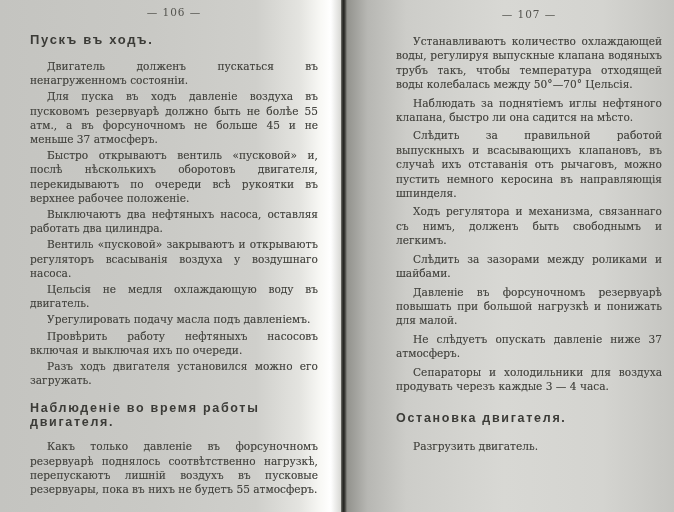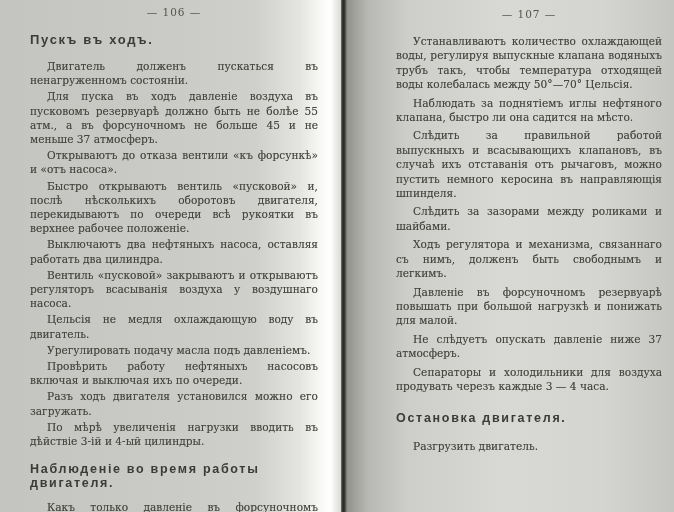--- a/index.html
+++ b/index.html
@@ -55,44 +55,42 @@
   <div class="gutter"></div>
   <div class="page-right"></div>
 
   <div class="text-col left">
     <div class="pagenum">— 106 —</div>
 
     <h2 class="chapter">Пускъ въ ходъ.</h2>
 
     <p class="body">Двигатель долженъ пускаться въ ненагруженномъ состояніи.</p>
     <p class="body">Для пуска въ ходъ давленіе воздуха въ пусковомъ резервуарѣ должно быть не болѣе 55 атм., а въ форсуночномъ не больше 45 и не меньше 37 атмосферъ.</p>
-    <p class="body">Открываютъ до отказа вентили «къ форсункѣ» и «отъ насоса».</p>
     <p class="body">Быстро открываютъ вентиль «пусковой» и, послѣ нѣсколькихъ оборотовъ двигателя, перекидываютъ по очереди всѣ рукоятки въ верхнее рабочее положеніе.</p>
     <p class="body">Выключаютъ два нефтяныхъ насоса, оставляя работать два цилиндра.</p>
     <p class="body">Вентиль «пусковой» закрываютъ и открываютъ регуляторъ всасыванія воздуха у воздушнаго насоса.</p>
     <p class="body">Цельсія не медля охлаждающую воду въ двигатель.</p>
     <p class="body">Урегулировать подачу масла подъ давленіемъ.</p>
     <p class="body">Провѣрить работу нефтяныхъ насосовъ включая и выключая ихъ по очереди.</p>
     <p class="body">Разъ ходъ двигателя установился можно его загружать.</p>
-    <p class="body">По мѣрѣ увеличенія нагрузки вводить въ дѣйствіе 3-ій и 4-ый цилиндры.</p>
 
     <h2 class="chapter mid">Наблюденіе во время работы двигателя.</h2>
 
     <p class="body">Какъ только давленіе въ форсуночномъ резервуарѣ поднялось соотвѣтственно нагрузкѣ, перепускаютъ лишній воздухъ въ пусковые резервуары, пока въ нихъ не будетъ 55 атмосферъ.</p>
 
   </div>
 
   <div class="text-col right">
     <div class="pagenum">— 107 —</div>
 
     <p class="body">Устанавливаютъ количество охлаждающей воды, регулируя выпускные клапана водяныхъ трубъ такъ, чтобы температура отходящей воды колебалась между 50°—70° Цельсія.</p>
     <p class="body">Наблюдать за поднятіемъ иглы нефтяного клапана, быстро ли она садится на мѣсто.</p>
     <p class="body">Слѣдить за правильной работой выпускныхъ и всасывающихъ клапановъ, въ случаѣ ихъ отставанія отъ рычаговъ, можно пустить немного керосина въ направляющія шпинделя.</p>
+    <p class="body">Ходъ регулятора и механизма, связаннаго съ нимъ, долженъ быть свободнымъ и легкимъ.</p>
     <p class="body">Слѣдить за зазорами между роликами и шайбами.</p>
-    <p class="body">Ходъ регулятора и механизма, связаннаго съ нимъ, долженъ быть свободнымъ и легкимъ.</p>
     <p class="body">Давленіе въ форсуночномъ резервуарѣ повышать при большой нагрузкѣ и понижать для малой.</p>
     <p class="body">Не слѣдуетъ опускать давленіе ниже 37 атмосферъ.</p>
     <p class="body">Сепараторы и холодильники для воздуха продувать черезъ каждые 3 — 4 часа.</p>
 
     <h2 class="chapter stop">Остановка двигателя.</h2>
 
     <p class="body">Разгрузить двигатель.</p>
 
   </div>
 </div>

